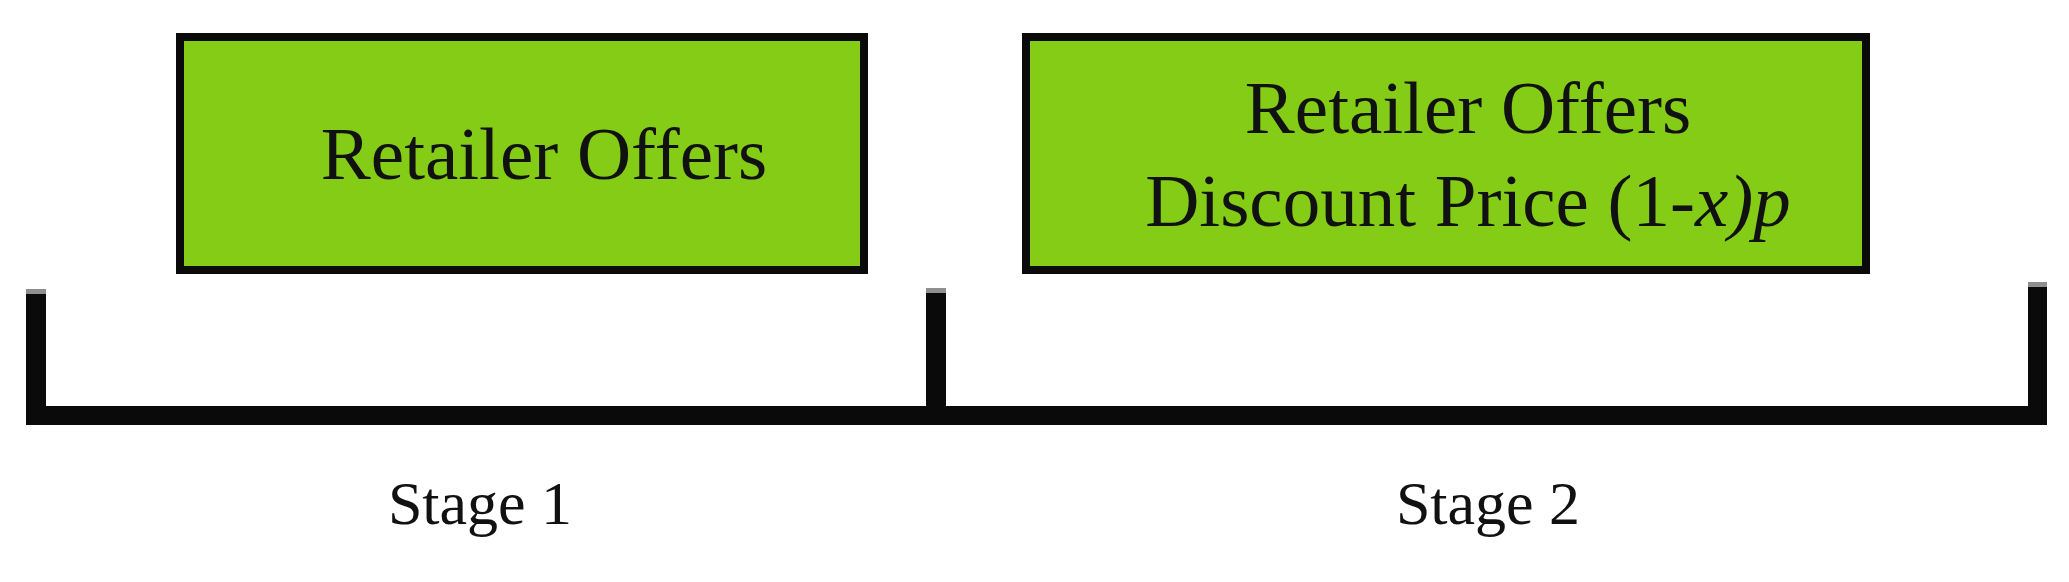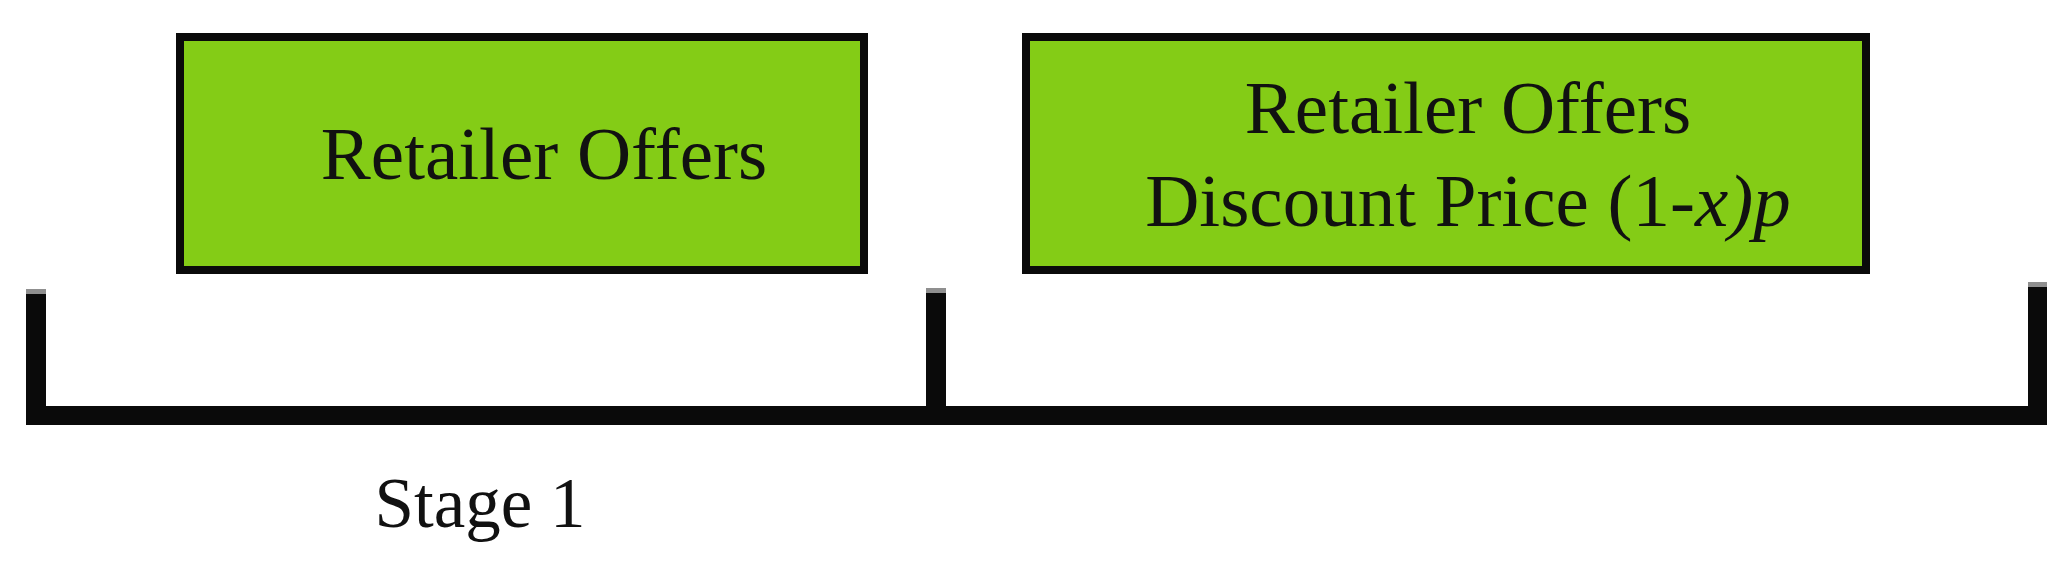--- a/index.html
+++ b/index.html
@@ -52,21 +52,21 @@
     background: linear-gradient(to bottom, #8f8f8f 0px, #8f8f8f 5px, #0a0a0a 5px);
   }
   .tick-left  { left: 26px;   top: 289px; height: 136px; }
   .tick-mid   { left: 926px;  top: 288px; height: 137px; }
   .tick-right { left: 2028px; top: 282px; height: 143px; width: 19px; }
   
   .stage-label {
     position: absolute;
     top: 448px;
     transform: translateX(-50%);
-    font-size: 71px;
+    font-size: 62px;
     line-height: 110px;
     white-space: nowrap;
     text-align: right;
   }
   .stage-label-1 { left: 480px; }
   .stage-label-2 { left: 1488px; }
 </style>
 </head>
 <body>
 
@@ -80,14 +80,15 @@
     <div>Retailer Offers</div>
     <div><span>Discount Price (1-</span><span class="var">x</span><span class="var">)</span><span class="var">p</span></div>
   </div>
 
   <div class="timeline-bar"></div>
   <div class="tick tick-left"></div>
   <div class="tick tick-mid"></div>
   <div class="tick tick-right"></div>
 
   <div class="stage-label stage-label-1">Stage 1</div>
+  <div class="stage-label stage-label-2">Stage 2</div>
 
 </div>
 
 </body></html>

